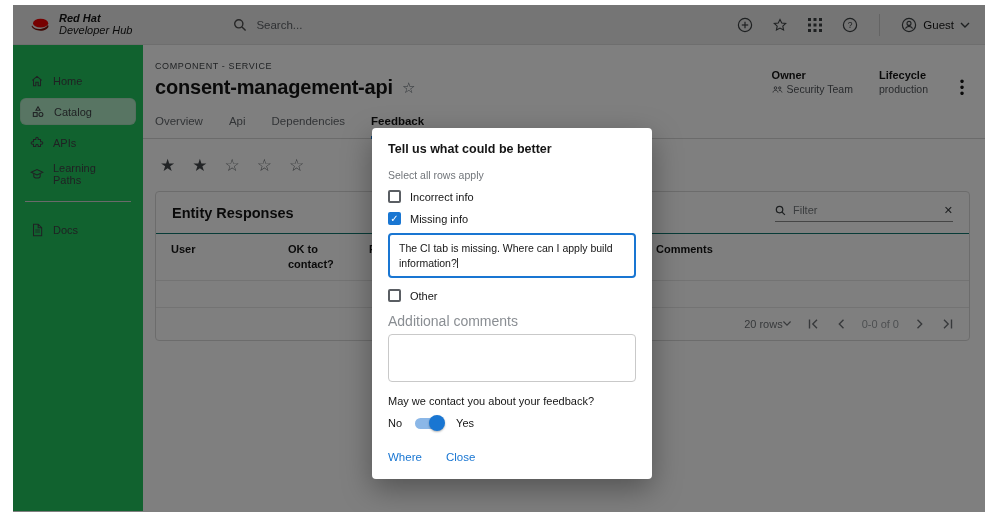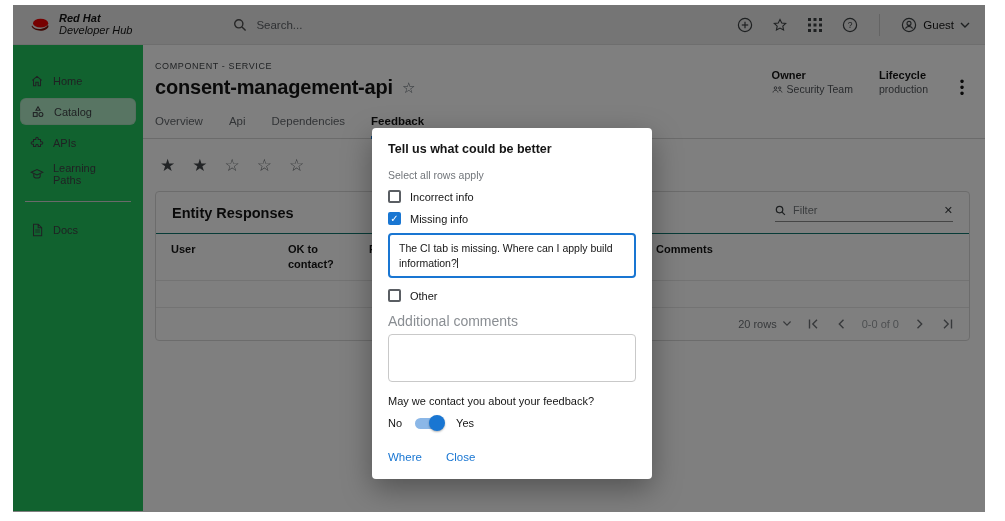--- a/index.html
+++ b/index.html
@@ -68,21 +68,21 @@
   .filter-x { font-size:11px; color:#3c4043; }
   .thead { display:flex; border-top:1px solid #0f766e; padding:8px 0 8px 15px; align-items:flex-start; }
   .th { font-size:11px; font-weight:bold; color:#151515; line-height:1.35; }
   .th-user { width:117px; }
   .th-contact { width:81px; max-width:81px; padding-right:26px; }
   .th-rating { width:287px; }
   .th-comments { flex:1; }
   .trow-empty { height:27px; border-top:1px solid #e6e6e6; }
   .tfoot { border-top:1px solid #e6e6e6; height:33px; display:flex; align-items:center;
     justify-content:flex-end; gap:17px; padding-right:16px; color:#6f7377; font-size:11px; }
-  .rows-select { display:flex; align-items:center; gap:6px; }
+  .rows-select { display:flex; align-items:center; }
   .pg-icon { display:inline-flex; align-items:center; }
   .pg-range { color:#9a9ea2; }
 
   
   .overlay { position:absolute; inset:0; background:rgba(0,0,0,0.5); z-index:50; }
   .modal { position:absolute; left:359px; top:123px; width:280px; min-height:319px; z-index:60;
     background:#ffffff; border-radius:4px; box-shadow:0 10px 30px rgba(0,0,0,0.35);
     padding:14px 16px 16px 16px; }
   .modal-title { font-size:12.5px; font-weight:600; color:#151515; }
   .modal-sub { font-size:10.5px; color:#71757a; margin-top:13px; }

